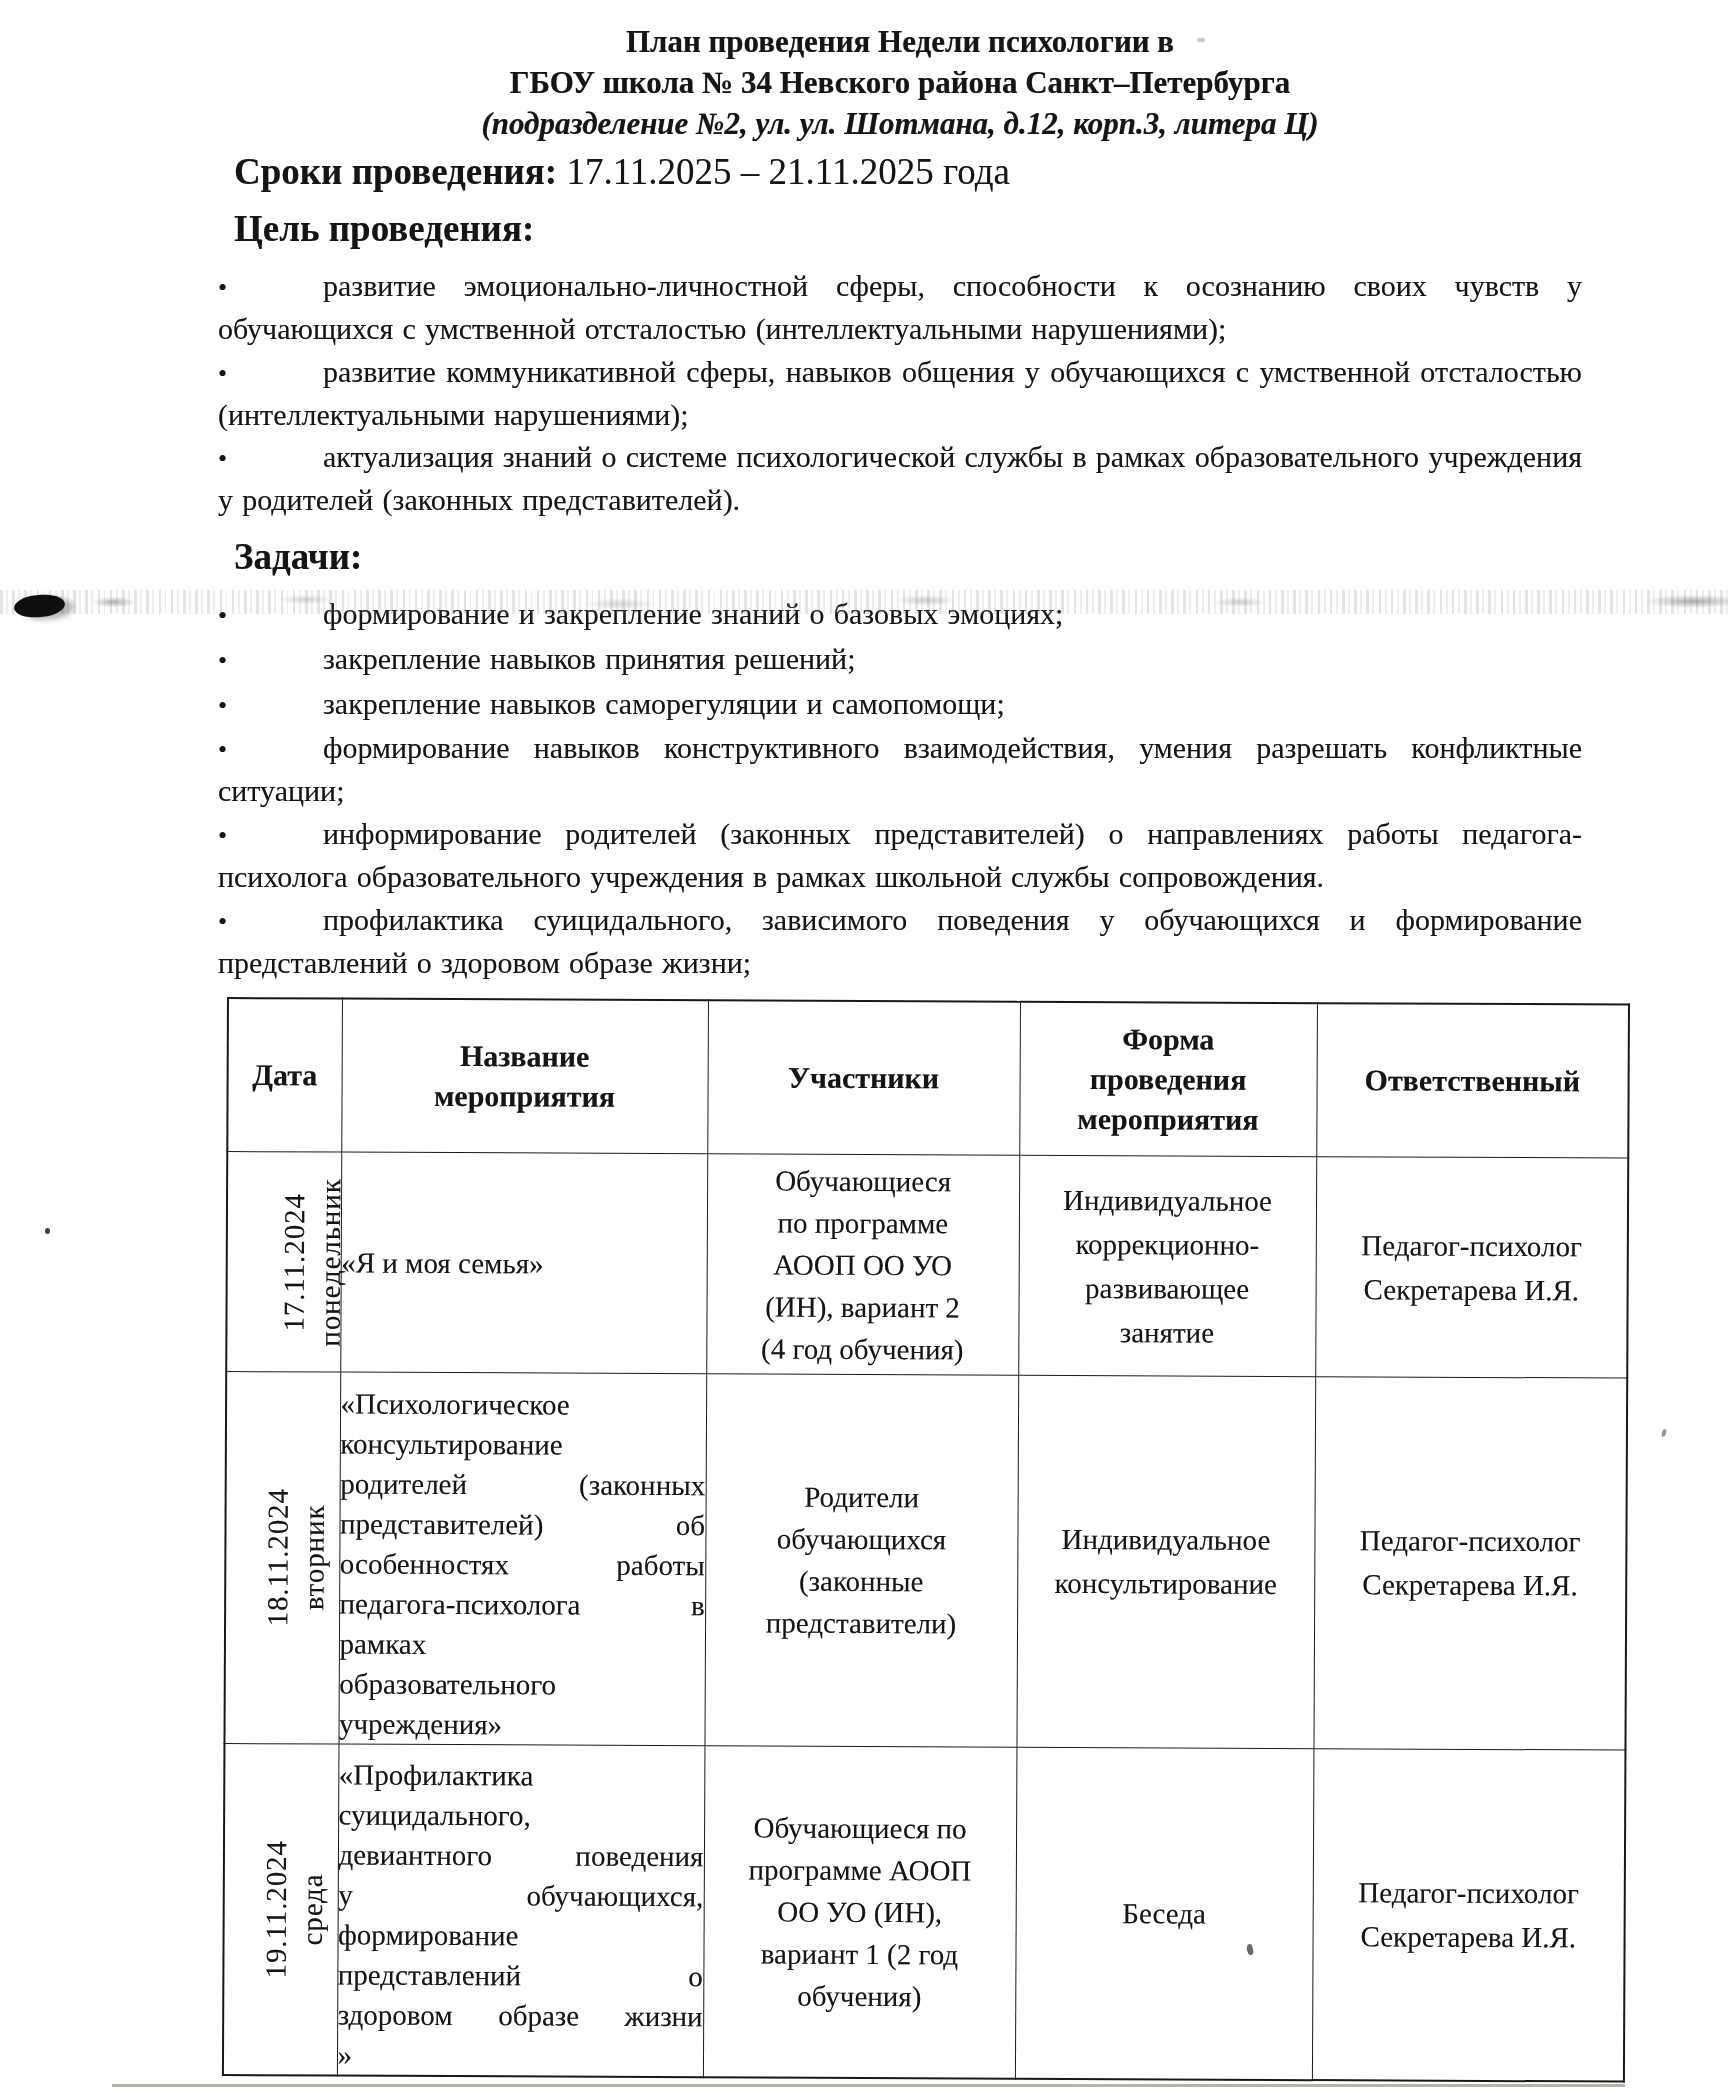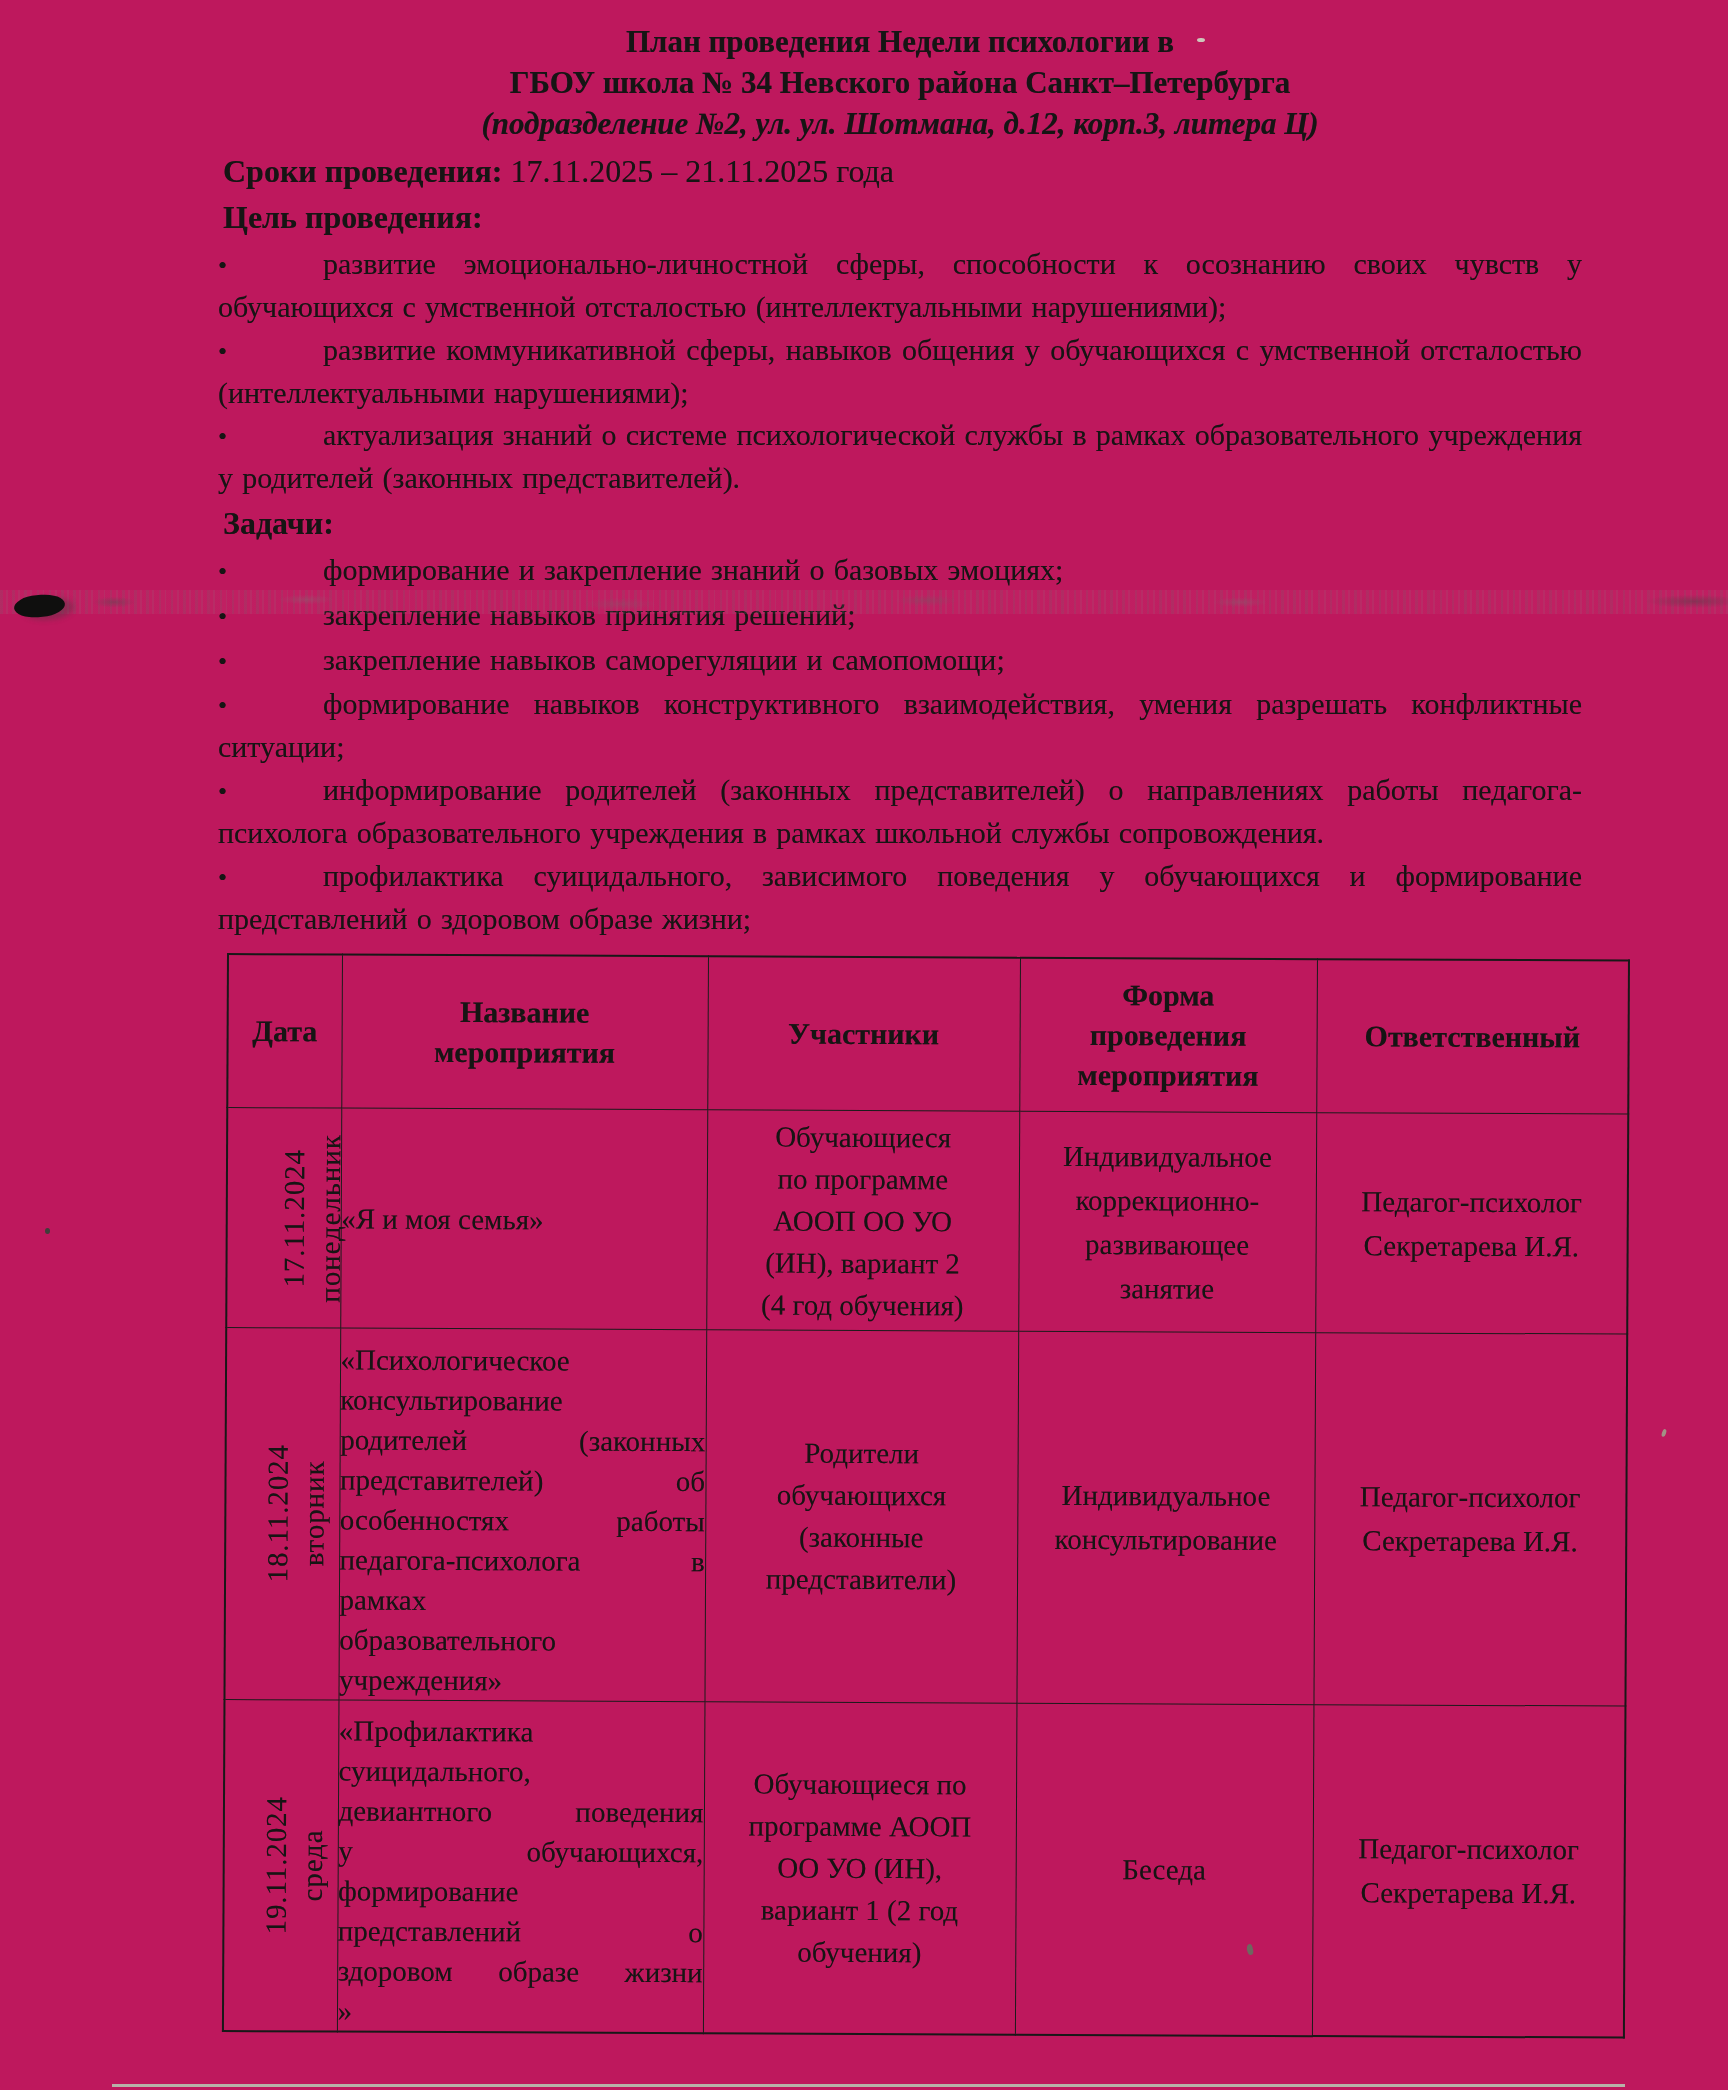--- a/index.html
+++ b/index.html
@@ -1,28 +1,28 @@
 <!DOCTYPE html>
 <html lang="ru" style="font-size:14px"><head>
 <meta charset="utf-8">
 <style>
   html,body { margin:0; padding:0; background:#e8e8e6; }
   .page {
     position:relative; width:1728px; height:2090px; margin:0 auto;
-    background:#be185d; overflow:hidden;
+    background:#ffffff; overflow:hidden;
     font-family:"Liberation Serif", serif; color:#161514;
     text-shadow:0 0 0.4px rgba(10,10,10,.38);
   }
   .content { position:absolute; left:218px; top:21px; width:1364px; }
 
   .title { text-align:center; font-weight:bold; font-size:31px; line-height:41px;
     text-shadow:0.7px 0 0.5px rgba(170,0,70,.10), -0.7px 0 0.5px rgba(0,110,170,.10), 0 0 0.4px rgba(10,10,10,.45); }
   .subtitle { font-weight:bold; font-style:italic; }
 
-  .line { margin:5px; font-size:32px; line-height:41px; }
+  .line { margin:16px; font-size:37px; line-height:41px; }
   .mt8 { margin-top:7px; }
   .lbl { font-weight:bold; }
 
   .bullet { margin:1.7px 0 0 0; font-size:30px; line-height:41px; text-align:justify; word-spacing:1.7px; }
   .dot { display:inline-block; width:105px; font-size:26px; }
 
   table.plan {
     margin:14px 0 0 8.7px; width:1400px; border-collapse:collapse; table-layout:fixed;
     transform:rotate(0.27deg); transform-origin:0 0;
     border:2.6px solid #181818;

